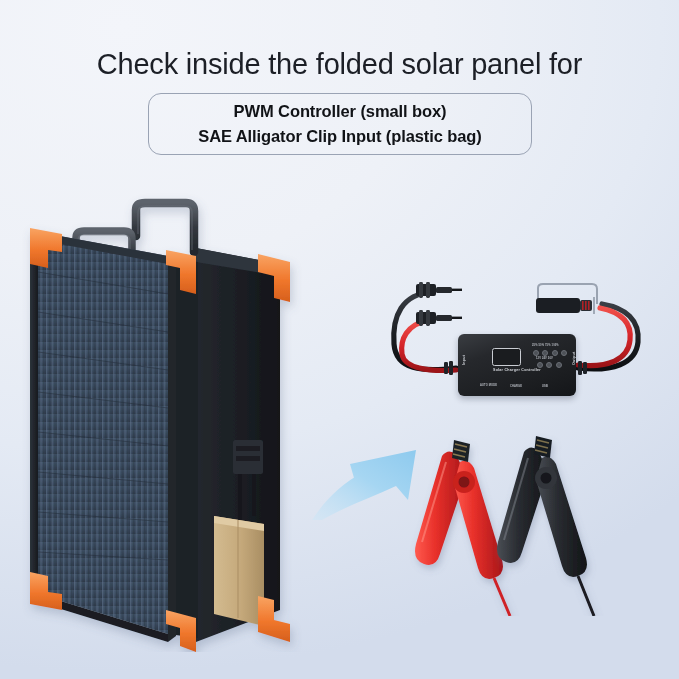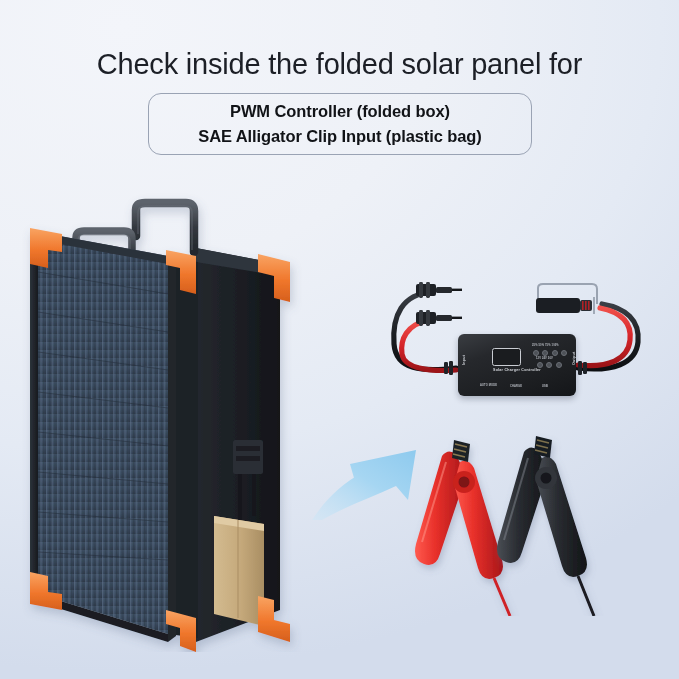--- a/index.html
+++ b/index.html
@@ -68,21 +68,21 @@
   #arrow{position:absolute;left:312px;top:428px;width:136px;height:92px;}
 </style>
 </head>
 <body>
 
 <div id="stage">
 
   <div class="title">Check inside the folded solar panel for</div>
 
   <div class="callout">
-    <div class="ln">PWM Controller (folded box)</div>
+    <div class="ln">PWM Controller (small box)</div>
     <div class="ln">SAE Alligator Clip Input (plastic bag)</div>
   </div>
 
   <div id="panel">
     <svg width="310" height="462" viewBox="0 0 310 462">
       <defs>
         <linearGradient id="cellG" x1="0" y1="0" x2="1" y2="1">
           <stop offset="0" stop-color="#4a5c72"></stop>
           <stop offset="45%" stop-color="#3b4c60"></stop>
           <stop offset="100%" stop-color="#2b3646"></stop>

